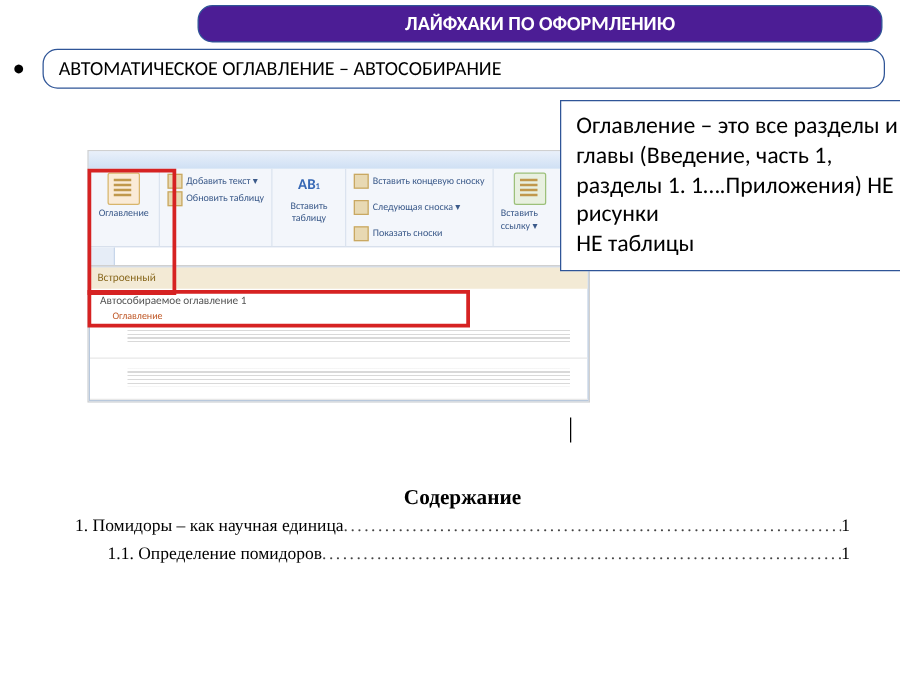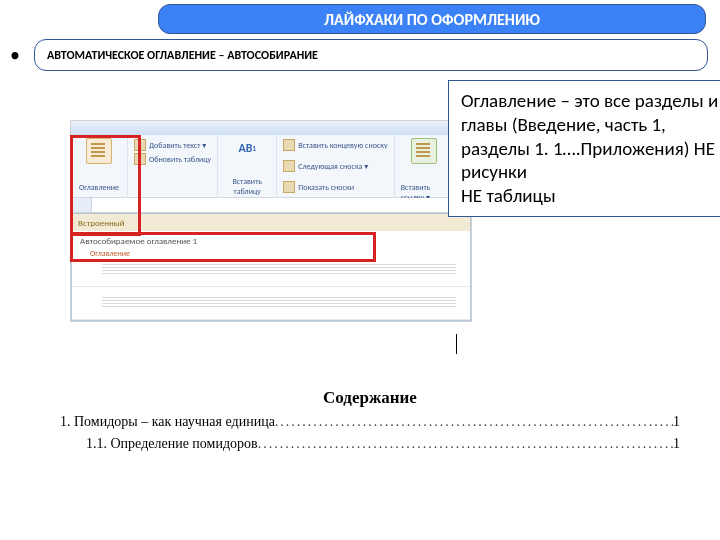--- a/index.html
+++ b/index.html
@@ -1,28 +1,28 @@
 <!DOCTYPE html>
 <html><head>
 <meta charset="utf-8">
 <style>
   body{margin:0;font-family:Calibri,Arial,sans-serif;background:#fff;width:720px;height:540px;overflow:hidden}
   .slide{position:relative;width:720px;height:540px}
-  .title-box{position:absolute;top:4px;left:158px;right:14px;height:28px;border:1.5px solid #2f5597;border-radius:12px;background:#3b82f6;color:#fff;font-weight:700;font-size:16px;display:flex;align-items:center;justify-content:center}
+  .title-box{position:absolute;top:4px;left:158px;right:14px;height:28px;border:1.5px solid #2f5597;border-radius:12px;background:#4c1d95;color:#fff;font-weight:700;font-size:16px;display:flex;align-items:center;justify-content:center}
   .sub-row{position:absolute;top:38px;left:4px;right:12px;height:34px;display:flex;align-items:center}
   .bullet{font-size:20px;margin:0 14px 0 6px;color:#000}
-  .sub-box{flex:1;height:30px;border:1.5px solid #2f5597;border-radius:12px;background:#fff;display:flex;align-items:center;padding:0 12px;font-weight:700;font-size:12px}
+  .sub-box{flex:1;height:30px;border:1.5px solid #2f5597;border-radius:12px;background:#fff;display:flex;align-items:center;padding:0 12px;font-weight:400;font-size:16px}
   .screenshot{position:absolute;top:120px;left:70px;width:400px;border:1px solid #d0d0d0;background:#e6edf7;font-size:10px}
   .win-title{background:linear-gradient(#e9f0fa,#cfe0f4);height:14px}
   .tabs{display:flex;background:#dbe7f5;height:18px;align-items:flex-end}
   .tab{padding:2px 8px;color:#3b5a8a;font-size:9px;border-right:1px solid #c7d6ea}
   .tab.active{background:#f3f6fb;border:1px solid #bcd;border-bottom:none;border-radius:3px 3px 0 0;color:#3b5a8a;font-weight:400}
   .ribbon{background:#f3f6fb;display:flex;height:62px;border-bottom:1px solid #cfd9e8}
   .grp{border-right:1px solid #dbe3ef;padding:3px 6px;display:flex;flex-direction:column;justify-content:space-between}
-  .big-btn{display:flex;flex-direction:column;align-items:center;gap:18px;color:#3b5a8a;font-size:8px;min-width:44px}
+  .big-btn{display:flex;flex-direction:column;align-items:center;gap:2px;color:#3b5a8a;font-size:8px;min-width:44px}
   .ico{width:24px;height:24px;background:#faebd7;border:1px solid #d8b56b;border-radius:2px;position:relative}
   .ico::after{content:"";position:absolute;left:4px;top:4px;width:14px;height:2px;background:#c0984c;box-shadow:0 4px #c0984c,0 8px #c0984c,0 12px #c0984c}
   .small-line{display:flex;align-items:center;gap:3px;color:#3b5a8a;font-size:8px;white-space:nowrap;margin:1px 0}
   .mini-ico{width:10px;height:10px;background:#e8d9b3;border:1px solid #c9a862;display:inline-block}
   .ab{width:24px;height:20px;color:#3768b5;font-weight:700;font-size:12px;display:flex;align-items:center;justify-content:center}
   .sup{font-size:7px;vertical-align:super}
   .ruler{height:14px;background:#fff;border-bottom:1px solid #d0d0d0;position:relative}
   .ruler::before{content:"";position:absolute;left:0;top:0;height:14px;width:20px;background:#e6edf7;border-right:1px solid #c7d6ea}
   .dd{background:#fff;border:1px solid #b8c8dc;margin:0;padding:0}
   .dd-head{background:#f3ead5;color:#8a6a20;padding:3px 6px;font-size:9px;font-weight:400}

